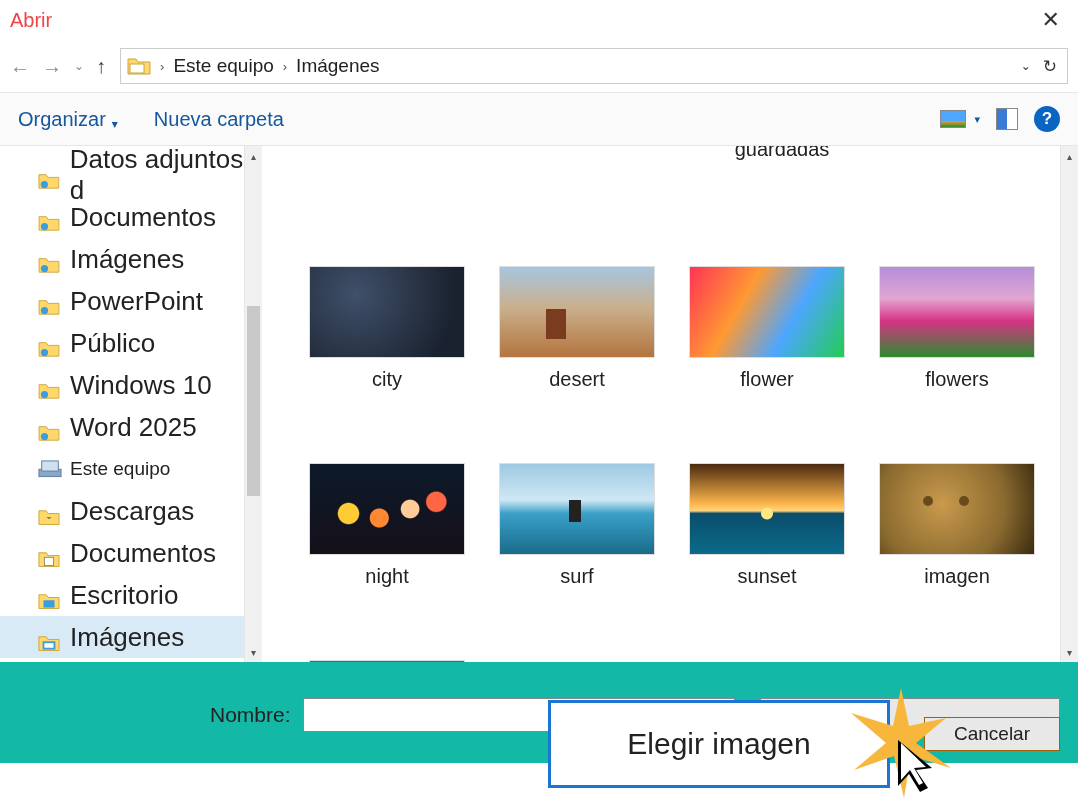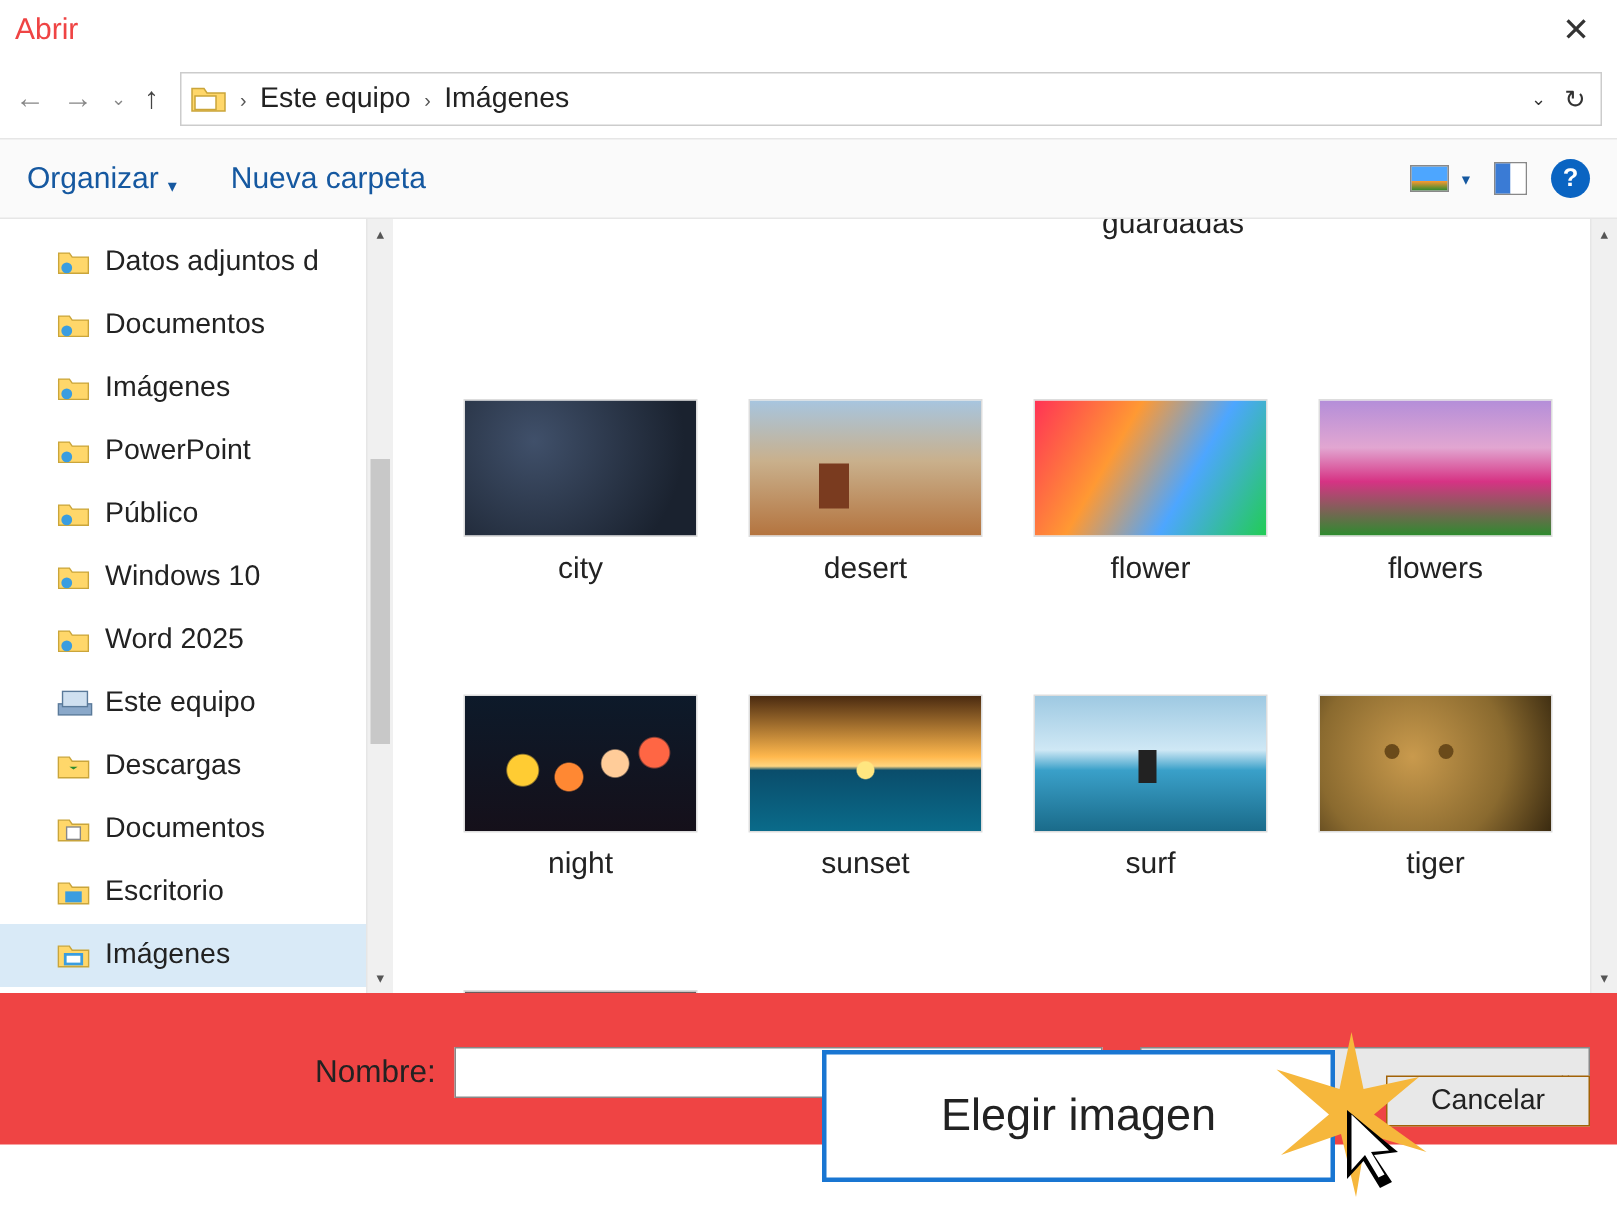--- a/index.html
+++ b/index.html
@@ -38,21 +38,21 @@
 .tb-icon-pane .h { width: 50%; background: #3a7bd5; }
 .tb-icon-pane .w { width: 50%; background: #fff; }
 .tb-help { width: 26px; height: 26px; border-radius: 50%; background: #0a64c2; color: #fff; display: flex; align-items: center; justify-content: center; font-size: 17px; font-weight: bold; }
 
 .mainarea { display: flex; height: 516px; }
 .sidebar { width: 262px; overflow: hidden; position: relative; }
 .sb-scroll { position: absolute; right: 0; top: 0; bottom: 0; width: 18px; background: #f0f0f0; border-left: 1px solid #e6e6e6; }
 .sb-scroll .up, .sb-scroll .down { height: 20px; display: flex; align-items: center; justify-content: center; font-size: 10px; color: #555; }
 .sb-scroll .thumb { position: absolute; left: 2px; right: 2px; background: #c8c8c8; }
 .sb-list { padding: 8px 0 0 38px; }
-.sb-item { display: flex; align-items: center; gap: 10px; height: 42px; font-size: 19px; color: #222; cursor: pointer; }
+.sb-item { display: flex; align-items: center; gap: 10px; height: 42px; font-size: 26px; color: #222; cursor: pointer; }
 .sb-item.selected { background: #d9eaf7; }
 .sb-header { display: flex; align-items: center; gap: 8px; height: 42px; font-size: 19px; color: #222; margin-left: -22px; padding-left: 22px; }
 .folder-icon { width: 22px; height: 18px; display: inline-block; }
 .folder-icon svg, .addr-folder-icon svg { width: 100%; height: 100%; }
 .pc-icon { width: 24px; height: 18px; display: inline-block; }
 .dl-icon, .doc-icon, .desk-icon, .img-icon { width: 22px; height: 18px; display: inline-block; }
 
 .content { flex: 1; position: relative; overflow: hidden; }
 .content-scroll { position: absolute; right: 0; top: 0; bottom: 0; width: 18px; background: #f0f0f0; border-left: 1px solid #e6e6e6; }
 .content-scroll .up, .content-scroll .down { height: 20px; display: flex; align-items: center; justify-content: center; font-size: 10px; color: #555; }
@@ -69,21 +69,21 @@
 .t-flower { background: linear-gradient(120deg, #ff3355 0%, #ff9933 35%, #4da6ff 65%, #22cc55 100%); }
 .t-flowers { background: linear-gradient(to bottom, #b48ed9 0%, #e2a6d1 35%, #d63384 60%, #2e8b2e 100%); }
 .t-night { background: radial-gradient(circle at 25% 55%, #ffcc33 0 8%, transparent 9%), radial-gradient(circle at 45% 60%, #ff8833 0 9%, transparent 10%), radial-gradient(circle at 65% 50%, #ffcc99 0 8%, transparent 9%), radial-gradient(circle at 82% 42%, #ff6644 0 7%, transparent 8%), linear-gradient(to bottom, #0d1a2a, #15101a); }
 .t-sunset { background: radial-gradient(circle at 50% 55%, #ffe680 0 6%, transparent 7%), linear-gradient(to bottom, #4a2a10 0%, #ffb84d 45%, #ffd580 52%, #0a4d6b 55%, #0a6b8a 100%); }
 .t-surf { background: linear-gradient(to bottom, #9ec9e2 0%, #cfe8f5 40%, #3aa0c9 55%, #1a6b8a 100%); position:relative;}
 .t-surf::after{content:"";position:absolute;left:45%;top:40%;width:12px;height:22px;background:#222;}
 .t-tiger { background: radial-gradient(circle at 40% 45%, #c99a4d 0%, #8a6a2f 60%, #3a2a10 100%); position:relative;}
 .t-tiger::before{content:"";position:absolute;left:28%;top:35%;width:10px;height:10px;border-radius:50%;background:#6a4a1a;box-shadow: 36px 0 #6a4a1a;}
 .t-water { background: linear-gradient(to bottom, #6a5a5a 0%, #c9b8a0 40%, #8a7a6a 52%, #4a5a6a 100%); }
 
-.bottombar { height: 101px; background: #ef4444; position: relative; }
+.bottombar { height: 101px; background: #14b8a6; position: relative; }
 .name-row { position: absolute; top: 36px; left: 210px; display: flex; align-items: center; gap: 12px; }
 .name-label { font-size: 21px; color: #222; }
 .name-input { width: 432px; height: 34px; border: 1px solid #888; background: #fff; }
 .filetype { position: absolute; top: 36px; right: 18px; width: 300px; height: 34px; border: 1px solid #888; background: #e8e8e8; display: flex; align-items: center; justify-content: flex-end; padding: 0 10px; }
 .filetype .dd { font-size: 13px; color: #333; }
 .btn-cancel { position: absolute; bottom: 12px; right: 18px; width: 136px; height: 34px; border: 1px solid #a16207; background: #e8e8e8; display: flex; align-items: center; justify-content: center; font-size: 19px; color: #222; cursor: pointer; }
 
 .tooltip-box { position: absolute; top: 700px; left: 548px; width: 342px; height: 88px; background: #fff; border: 3px solid #1976d2; display: flex; align-items: center; justify-content: center; font-size: 30px; color: #222; z-index: 10; }
 .cursor-star { position: absolute; top: 688px; left: 846px; z-index: 11; width: 110px; height: 110px; }
 .cursor-star svg { width: 100%; height: 100%; }
@@ -262,30 +262,30 @@
         </div>
       <div class="cell">
           <div class="thumb-img t-flowers"></div>
           <div class="label">flowers</div>
         </div>
       <div class="cell">
           <div class="thumb-img t-night"></div>
           <div class="label">night</div>
         </div>
       <div class="cell">
+          <div class="thumb-img t-surf"></div>
+          <div class="label">surf</div>
+        </div>
+      <div class="cell">
           <div class="thumb-img t-sunset"></div>
           <div class="label">sunset</div>
         </div>
       <div class="cell">
-          <div class="thumb-img t-surf"></div>
-          <div class="label">surf</div>
-        </div>
-      <div class="cell">
           <div class="thumb-img t-tiger"></div>
-          <div class="label">tiger</div>
+          <div class="label">imagen</div>
         </div>
       <div class="cell">
           <div class="thumb-img t-water"></div>
           <div class="label">water</div>
         </div>
     </div>
     <div class="content-scroll">
       <div class="up">▴</div>
       <div class="down" style="position:absolute;bottom:0;left:0;right:0">▾</div>
     </div>

